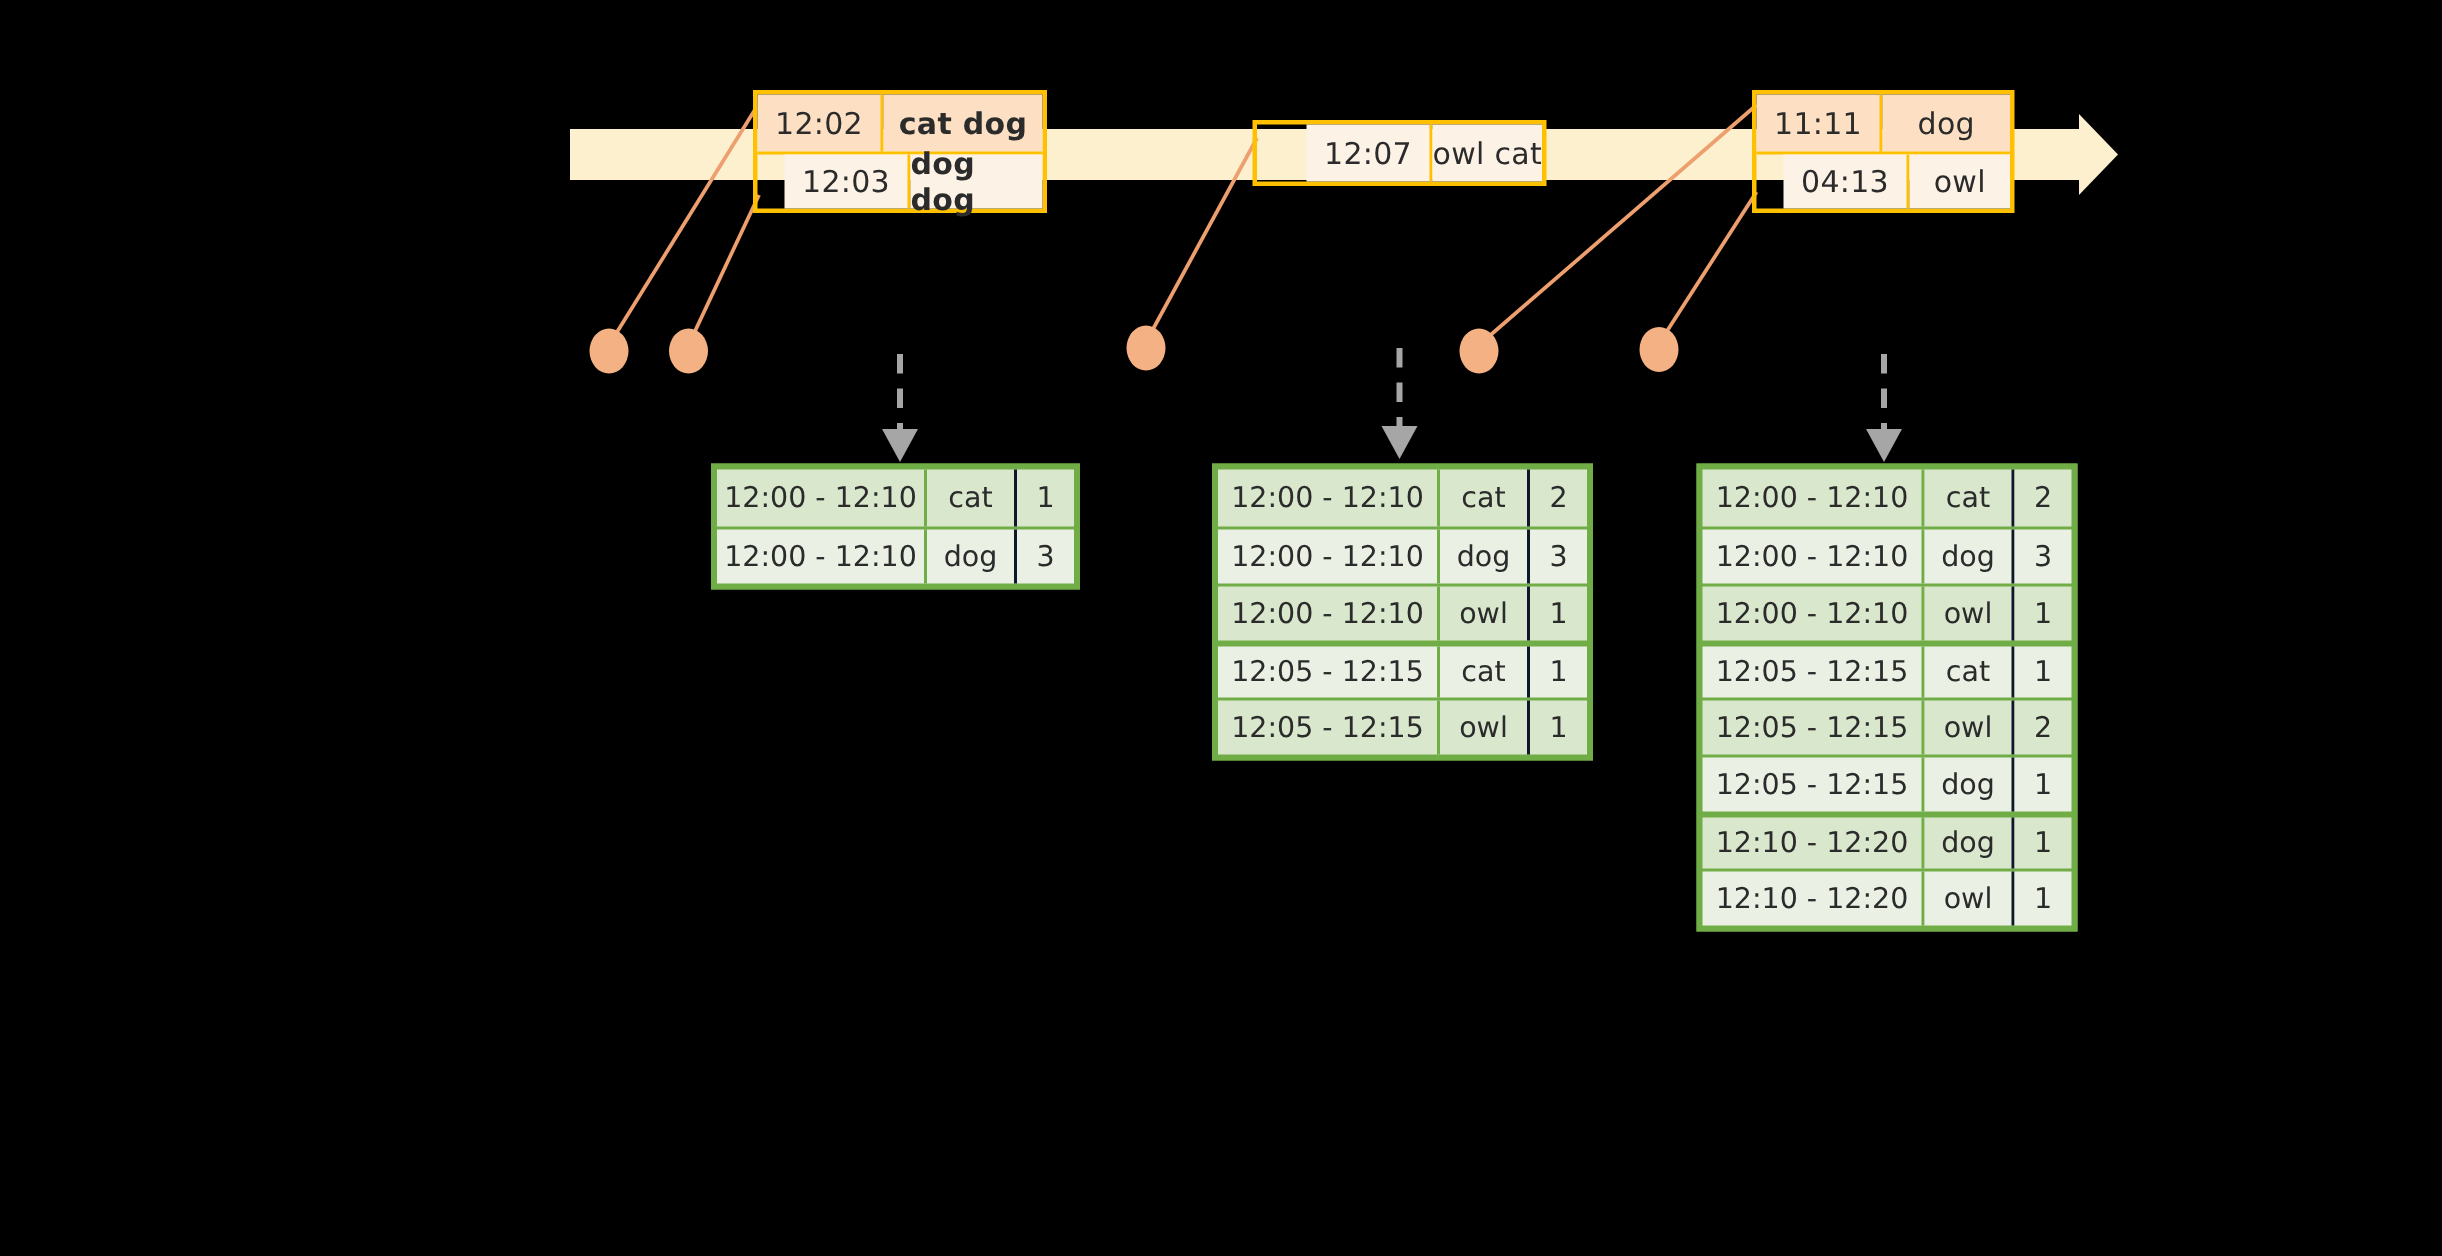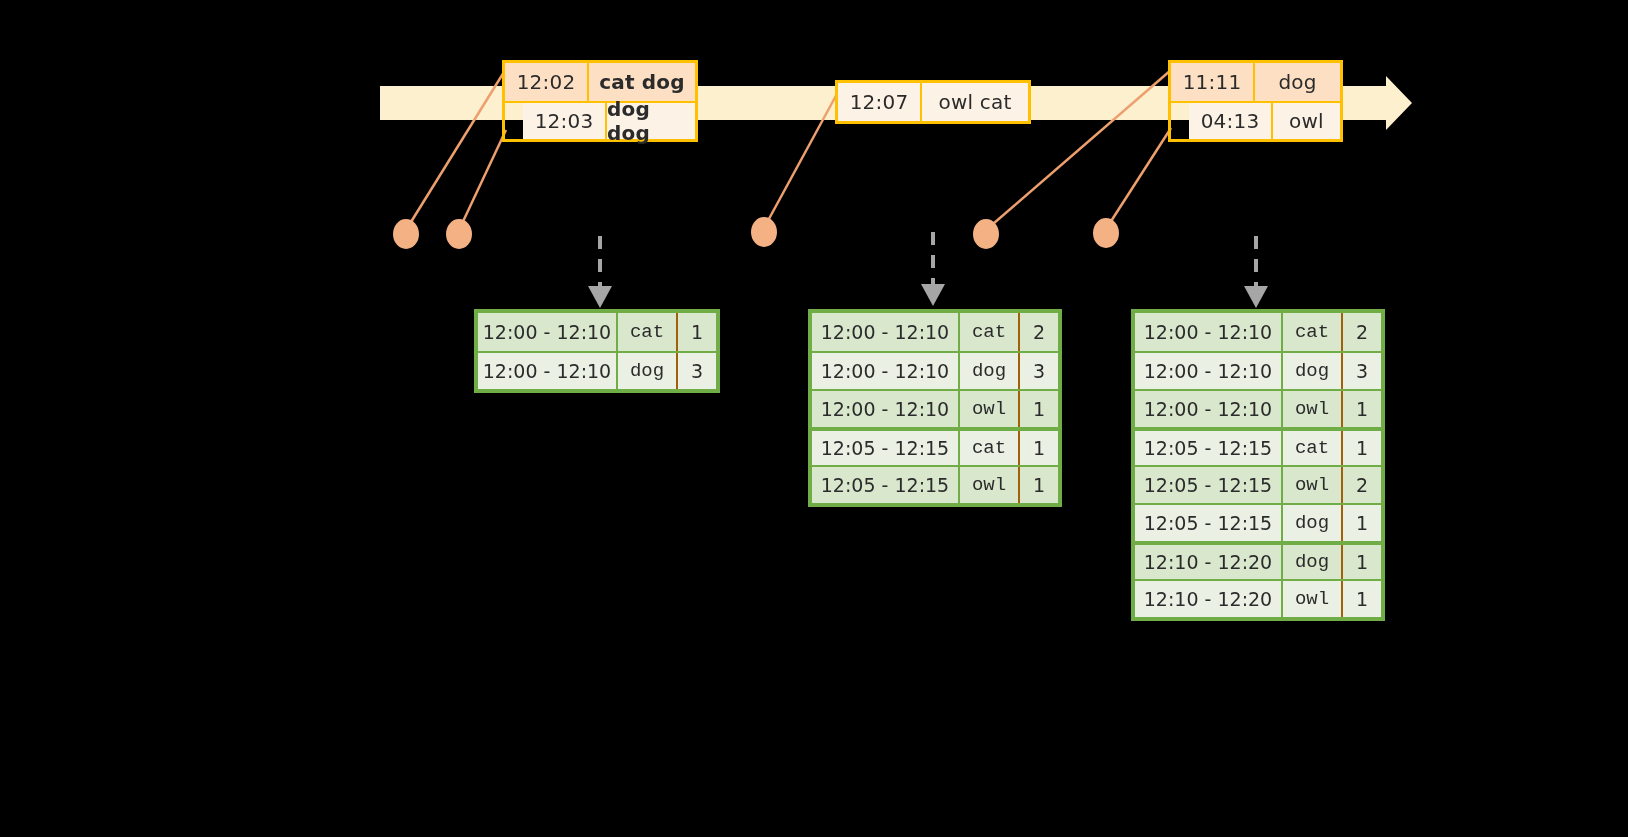--- a/index.html
+++ b/index.html
@@ -64,21 +64,21 @@
     box-sizing: border-box;
     font-size: 20px;
     color: #2b2b2b;
     letter-spacing: .2px;
   }
   .event-cell.time { width: 84px; border-right: 2px solid #ffc000; }
   .event-cell.words { flex: 1; }
 
   #event-box-1 { left: 502px; top: 60px; width: 196px; }
   #event-box-1 .event-cell.words { width: 112px; font-weight: bold; }
-  #event-box-2 { left: 835px; top: 80px; width: 196px; }
+  #event-box-2 { left: 835px; top: 80px; width: 196px; padding-left: 33px; }
   #event-box-2 .event-cell.words { width: 112px; text-align: right; }
   #event-box-3 { left: 1168px; top: 60px; width: 175px; }
   #event-box-3 .event-cell.words { width: 97px; }
 
   
   #connectors {
     position: absolute;
     left: 0; top: 0;
     width: 1628px; height: 837px;
     pointer-events: none;
@@ -102,21 +102,21 @@
   .res-row.tone-b .res-cell { background: #eaf1e4; }
   .res-cell {
     display: flex;
     align-items: center;
     justify-content: center;
     box-sizing: border-box;
     font-size: 19px;
     color: #2b2b2b;
   }
   .res-cell.win { border-right: 2px solid #70ad47; }
-  .res-cell.key { border-right: 2px solid #a16207; font-family: Liberation Mono, monospace; }
+  .res-cell.key { border-right: 2px solid #0f172a; }
 
   #table-1 { left: 474px; top: 309px; }
   #table-1 .res-cell.win { width: 140px; }
   #table-1 .res-cell.key { width: 60px; }
   #table-1 .res-cell.cnt { width: 38px; }
 
   #table-2 { left: 808px; top: 309px; }
   #table-2 .res-cell.win { width: 148px; }
   #table-2 .res-cell.key { width: 60px; }
   #table-2 .res-cell.cnt { width: 38px; }

